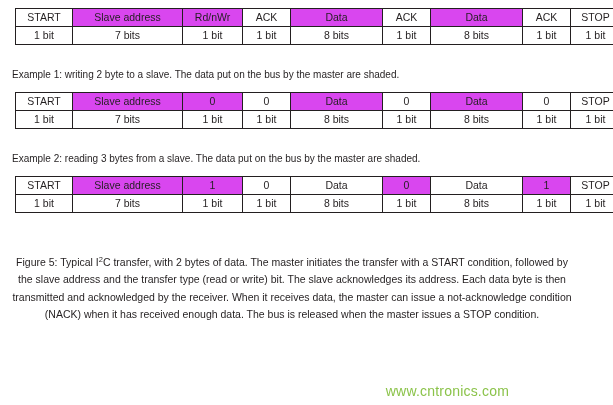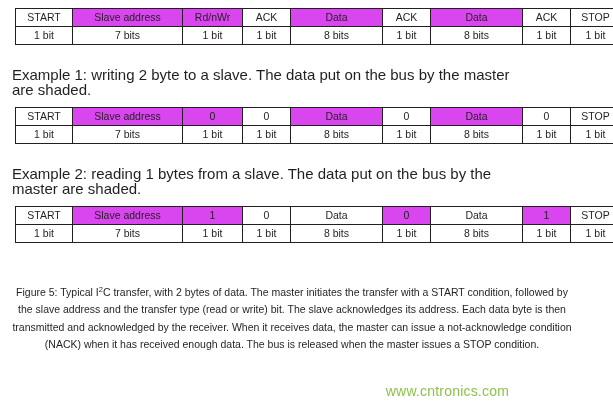--- a/index.html
+++ b/index.html
@@ -41,21 +41,21 @@
     white-space: nowrap;
   }
   td.shaded {
     background: #d946ef;
   }
   td.lbl-left {
     text-align: left;
     padding-left: 5px;
   }
   .cap {
-    font-size: 15px;
+    font-size: 10px;
     line-height: 15px;
     margin: 0;
     padding: 0;
     color: #231f20;
   }
   .gap-a { height: 22px; }
   .gap-b { height: 10px; }
   .gap-c { height: 22px; }
   .gap-d { height: 10px; }
   .gap-e { height: 30px; }
@@ -160,21 +160,21 @@
         <td>8 bits</td>
         <td>1 bit</td>
         <td>8 bits</td>
         <td>1 bit</td>
         <td>1 bit</td>
       </tr>
     </tbody>
   </table>
 
   <div class="gap-c"></div>
-  <p class="cap">Example 2: reading 1 bytes from a slave. The data put on the bus by the master are shaded.</p>
+  <p class="cap">Example 2: reading 3 bytes from a slave. The data put on the bus by the master are shaded.</p>
   <div class="gap-d"></div>
 
   <table class="frame">
     <colgroup>
       <col style="width:57px">
         <col style="width:110px">
         <col style="width:60px">
         <col style="width:48px">
       <col style="width:92px">
         <col style="width:48px">

